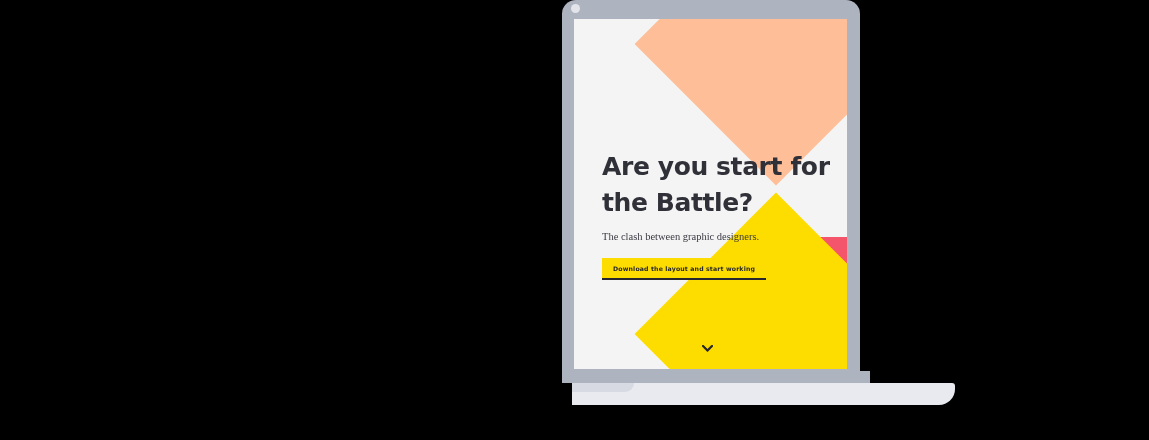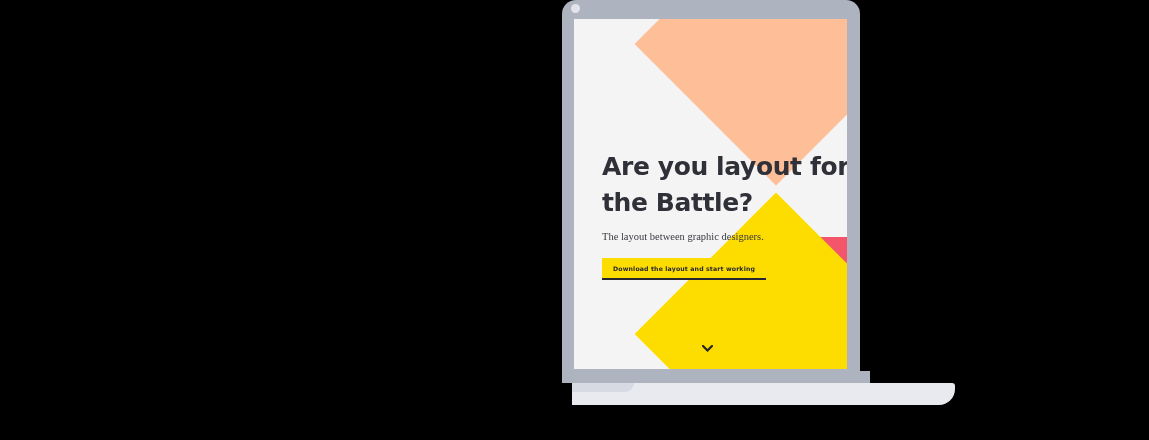--- a/index.html
+++ b/index.html
@@ -212,23 +212,23 @@
     <div class="webcam"></div>
 
     <div class="screen">
 
       <div class="shape shape-peach"></div>
       <div class="shape shape-crimson"></div>
       <div class="shape shape-crimson-2"></div>
       <div class="shape shape-yellow"></div>
 
       <div class="hero">
-        <h1 class="hero-title">Are you layout for the Battle?</h1>
-
-        <p class="hero-subtitle">The layout between graphic designers.</p>
+        <h1 class="hero-title">Are you start for the Battle?</h1>
+
+        <p class="hero-subtitle">The clash between graphic designers.</p>
 
         <div class="cta-wrap">
           <button class="cta-button">Download the layout and start working</button>
         </div>
       </div>
 
       <div class="scroll-chevron">
         <svg width="11" height="7" viewBox="0 0 11 7" aria-hidden="true">
           <path d="M1 1 L5.5 5.5 L10 1" stroke="#26262c" stroke-width="2.2" fill="none" stroke-linecap="square"></path>
         </svg>

